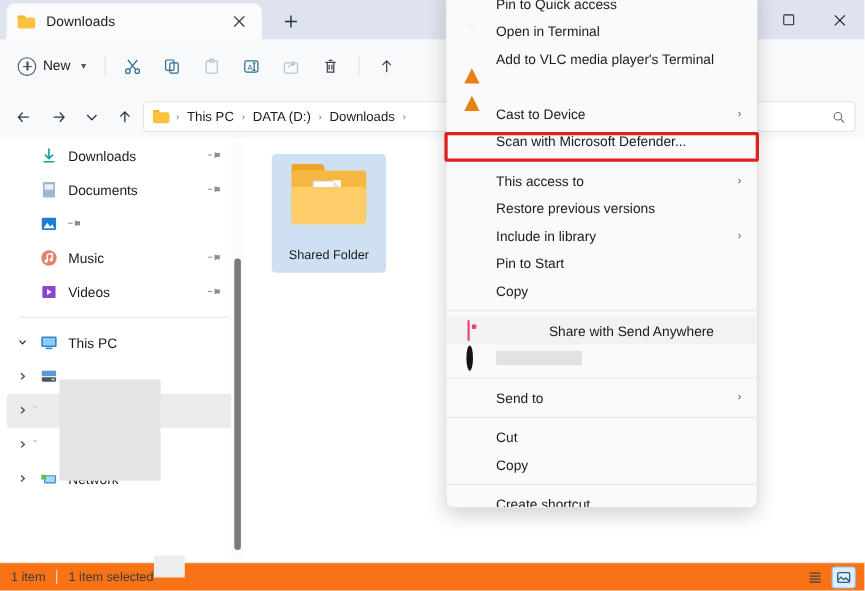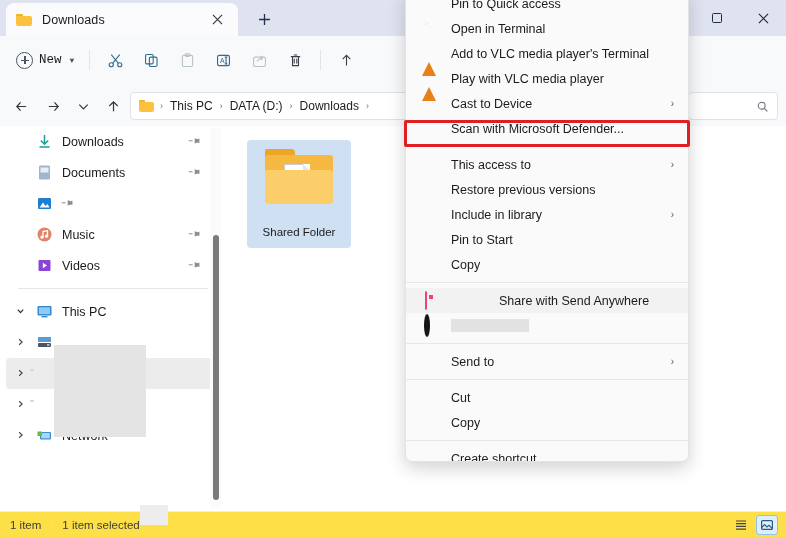--- a/index.html
+++ b/index.html
@@ -43,21 +43,21 @@
   .wc svg { width:11px; height:11px; }
   .wc-max .sq { width:10px; height:10px; border:1.3px solid #242b3b; border-radius:1.5px; }
 
   
   .toolbar {
     position:absolute; left:0; top:36px; width:786px; height:48px;
     background:#f8f9fb; display:flex; align-items:center; padding-left:10px;
   }
   .tb-new {
     display:flex; align-items:center; gap:6px; height:32px; padding:0 8px 0 6px;
-    border-radius:5px; color:#1b1b1b; font-size:12.5px;font-family:Liberation Mono, monospace;
+    border-radius:5px; color:#1b1b1b; font-size:12.5px;
   }
   .tb-new .plus-circle {
     width:17px; height:17px; border:1.3px solid #4a5366; border-radius:50%;
     position:relative; flex:0 0 auto;
   }
   .tb-new .plus-circle:before { content:""; position:absolute; left:3.5px; top:7.3px; width:8px; height:1.3px; background:#4a5366; }
   .tb-new .plus-circle:after  { content:""; position:absolute; left:7.3px; top:3.5px; width:1.3px; height:8px; background:#4a5366; }
   .chev-sm { font-size:8px; color:#555; margin-left:2px; }
   .tb-sep { width:1px; height:20px; background:#e2e4e9; margin:0 7px; }
   .tb-btn {
@@ -131,21 +131,21 @@
   .fi-back { position:absolute; left:2px; top:6px; width:68px; height:48px; background:#f5b942; border-radius:3px; }
   .fi-page { position:absolute; left:21px; top:15px; width:26px; height:27px; background:#fff; border:1px solid #c9ccd1; border-radius:1px; }
   .fi-page:after { content:""; position:absolute; right:-1px; top:-1px; border-width:0 7px 7px 0; border-style:solid; border-color:#e3e6ea #fff; }
   .fi-cursor { position:absolute; left:26px; top:19px; width:0; height:0; color:#2b7fd0; font-size:16px; line-height:1; transform:rotate(8deg); }
   .fi-front { position:absolute; left:2px; top:21px; width:68px; height:34px; background:#fcce6a; border-radius:2px 4px 4px 4px; }
   .file-label { font-size:11.5px; color:#1b1b1b; margin-top:19px; }
 
   
   .statusbar {
     position:absolute; left:0; top:511px; width:786px; height:26px;
-    background:#fde047; border-top:1px solid #eceef2;
+    background:#f97316; border-top:1px solid #eceef2;
     display:flex; align-items:center; padding-left:10px;
   }
   .st-text { font-size:11.5px; color:#3c3c3c; }
   .st-sep { width:1px; height:13px; background:#d9dbe0; margin:0 10px; }
   .st-views { position:absolute; right:8px; top:3px; display:flex; gap:4px; }
   .st-view { width:22px; height:20px; display:flex; align-items:center; justify-content:center; border-radius:3px; }
   .st-view.active { background:#dfeefc; border:1px solid #8fc3ea; }
   .st-redact { position:absolute; left:140px; top:505px; width:28px; height:20px; background:#ededed; }
 
   
@@ -491,21 +491,20 @@
       <span class="mi-label">Open in Terminal</span>
     </div>
 
     <div class="mi">
       <span class="mi-ico"><span class="i-vlc"></span></span>
       <span class="mi-label">Add to VLC media player's Terminal</span>
     </div>
 
     <div class="mi">
       <span class="mi-ico"><span class="i-vlc"></span></span>
-      <span class="mi-label">Play with VLC media player</span>
     </div>
 
     <div class="mi">
       <span class="mi-ico"></span>
       <span class="mi-label">Cast to Device</span>
       <span class="mi-arrow">›</span>
     </div>
 
     <div class="mi">
       <span class="mi-ico"><span class="i-shield"></span></span>

